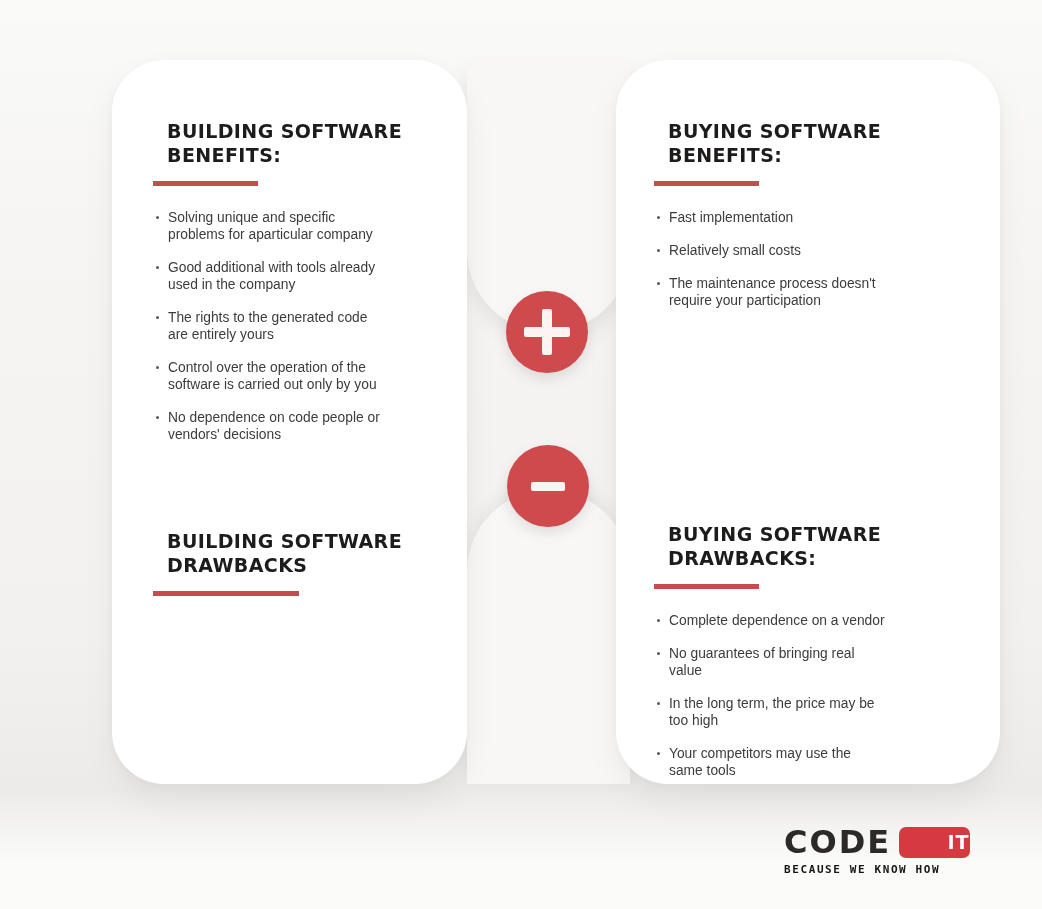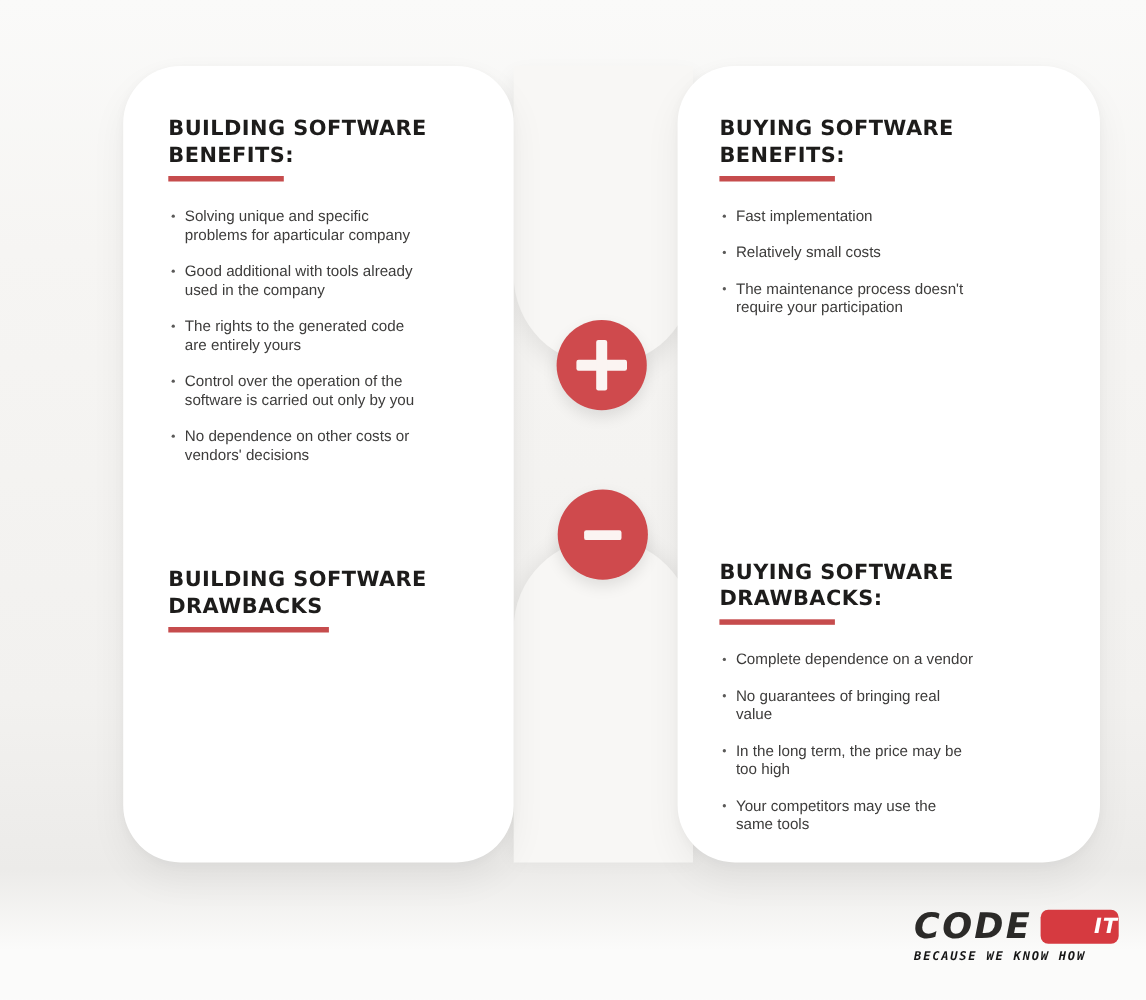--- a/index.html
+++ b/index.html
@@ -44,37 +44,37 @@
   .plus .bar.v{width:10px;height:46px;}
   .minus .bar.h{width:34px;height:9px;}
   
   .section{position:absolute;width:285px;}
   .card.left  .section{left:41px;}
   .card.right .section{left:38px;}
   .section.benefits{top:45px;}
   .card.left  .section.drawbacks{top:455px;}
   .card.right .section.drawbacks{top:448px;}
   .section h2{
-    margin:0;font-size:19px;line-height:24px;font-weight:700;
+    margin:14px;font-size:19px;line-height:24px;font-weight:700;
     color:#1d1c1b;letter-spacing:.4px;white-space:pre-line;
     font-family:"DejaVu Sans","Liberation Sans",sans-serif;
   }
   .underline{height:5px;width:105px;background:#c64c4d;margin-top:7px;}
   .underline.wide{width:146px;}
   .section ul{list-style:none;margin:23px 0 0 0;padding:0;}
   .section li{
     position:relative;padding-left:15px;margin:0 0 16px 0;
     font-size:13.8px;line-height:17px;color:#3d3c3b;white-space:pre-line;
   }
   .section li::before{
     content:"";position:absolute;left:3px;top:7px;width:3px;height:3px;
     border-radius:50%;background:#5a5958;
   }
   
-  .logo{position:absolute;left:831px;top:826px;width:186px;font-style:italic;}
+  .logo{position:absolute;left:784px;top:826px;width:186px;}
   .logo-row{display:flex;align-items:center;gap:8px;}
   .logo-brand{
     font-family:"DejaVu Sans","Liberation Sans",sans-serif;
     font-size:32px;line-height:32px;font-weight:800;color:#2b2a28;letter-spacing:2px;
   }
   .logo-badge{
     width:62px;height:31px;background:#d63a40;border-radius:7px;
     display:flex;align-items:center;justify-content:center;
     color:#ffffff;font-weight:700;font-size:19px;letter-spacing:1px;
     font-family:"DejaVu Sans","Liberation Sans",sans-serif;
@@ -100,21 +100,21 @@
       <div class="underline"></div>
       <ul>
         <li>Solving unique and specific
 problems for aparticular company</li>
         <li>Good additional with tools already
 used in the company</li>
         <li>The rights to the generated code
 are entirely yours</li>
         <li>Control over the operation of the
 software is carried out only by you</li>
-        <li>No dependence on other costs or
+        <li>No dependence on code people or
 vendors' decisions</li>
       </ul>
     </div>
     <div class="section drawbacks">
       <h2>BUILDING SOFTWARE
 DRAWBACKS</h2>
       <div class="underline wide"></div>
     </div>
   </div>
 

